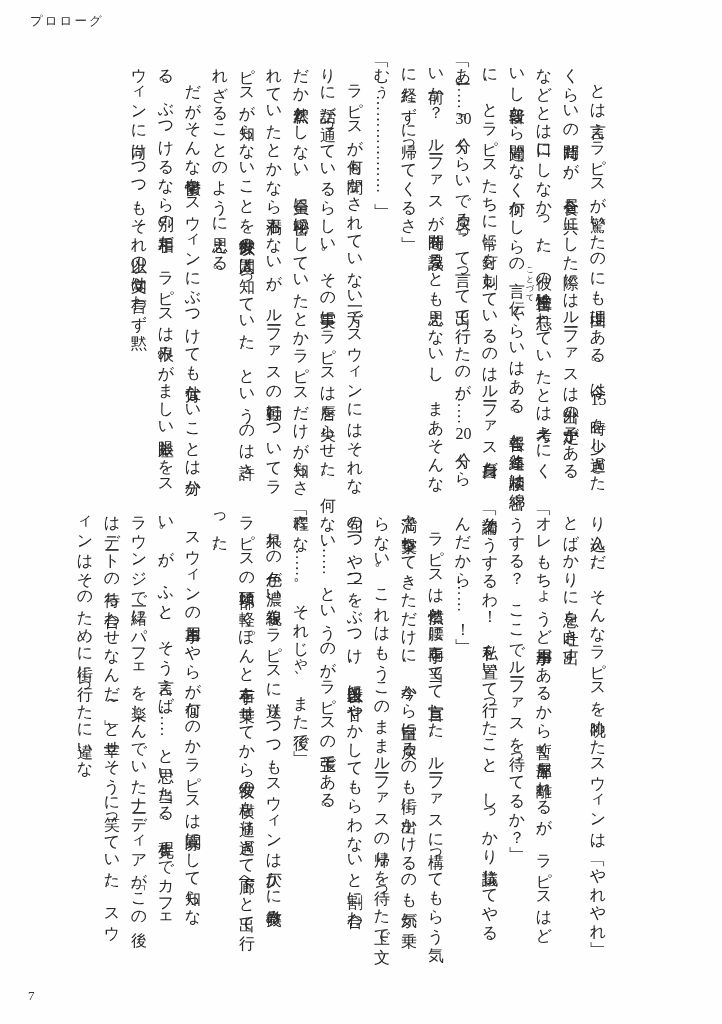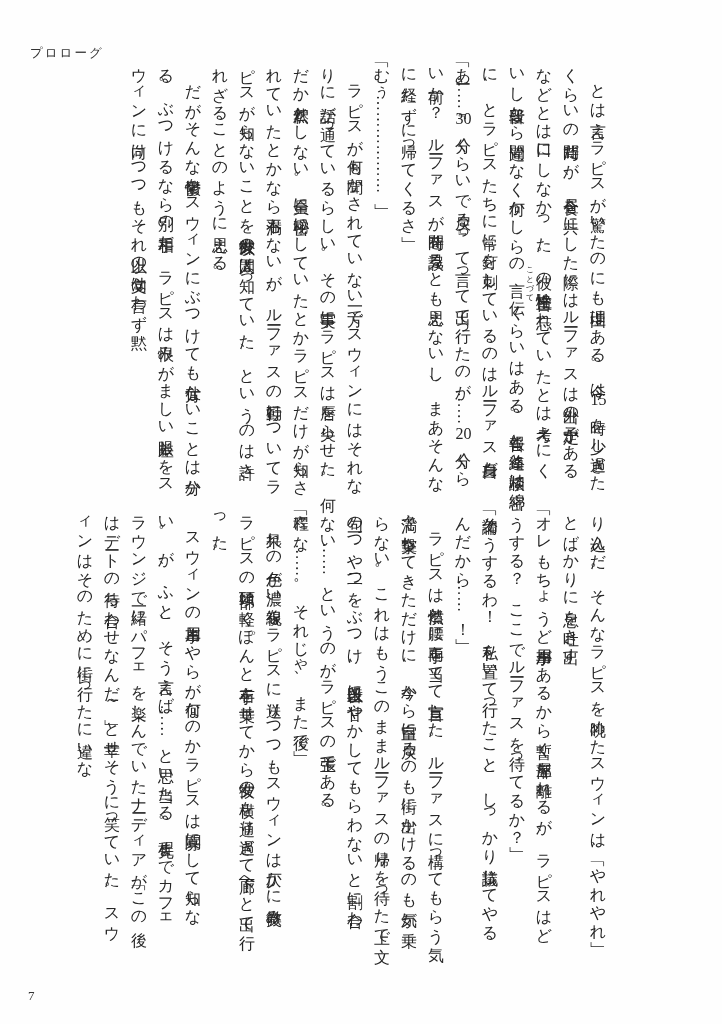--- a/index.html
+++ b/index.html
@@ -6,21 +6,21 @@
   .page{
     position:relative;
     width:722px;height:1024px;
     background:#fefefe;
     color:#222;
     font-family:"Liberation Serif","DejaVu Serif",serif;
     overflow:hidden;
   }
   .chapter-header{
     position:absolute;left:30px;top:13px;
-    font-size:12.5px;letter-spacing:2px;color:#333;margin-top:32px;
+    font-size:12.5px;letter-spacing:2px;color:#333;
   }
   .vblock{
     position:absolute;right:110px;
     writing-mode:vertical-rl;
     -webkit-writing-mode:vertical-rl;
     text-orientation:mixed;
     font-size:16px;
     line-height:27px;
     letter-spacing:0.45px;
     height:431px;

